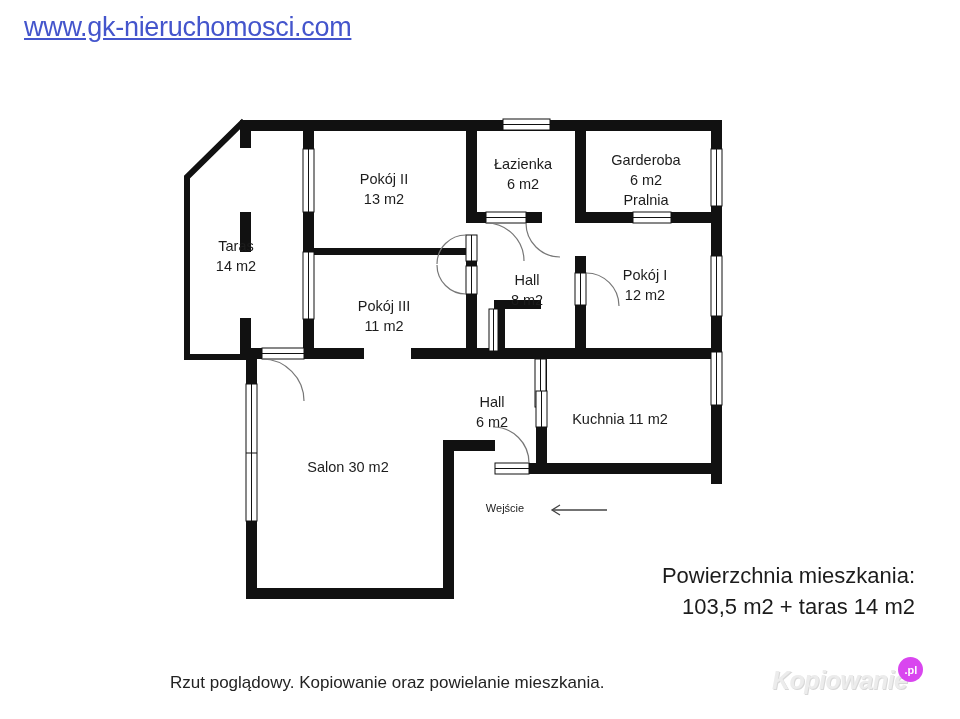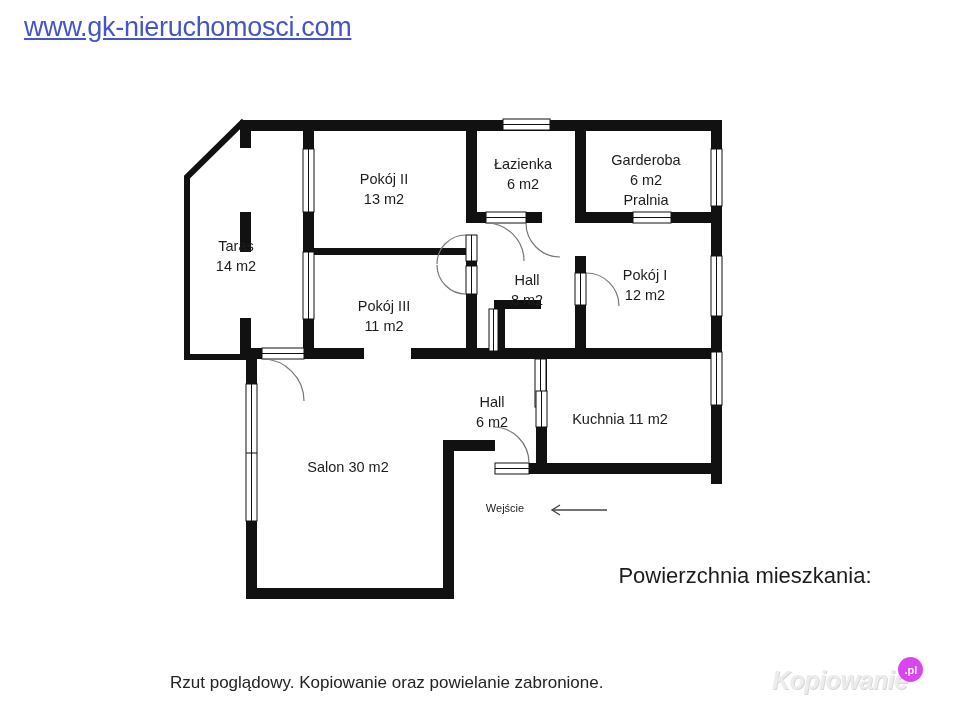--- a/index.html
+++ b/index.html
@@ -35,21 +35,21 @@
     fill: #1c1c1c;
     text-anchor: middle;
   }
   .rl-15 { font-size: 14.5px; }
   .rl-11 { font-size: 11px; }
   #area-summary {
     position: absolute;
     left: 575px;
     top: 560px;
     width: 340px;
-    text-align: center;
+    text-align: right;
     font-size: 22px;
     line-height: 31px;
     color: #1c1c1c;
   }
   #disclaimer {
     position: absolute;
     left: 170px;
     top: 673px;
     font-size: 17px;
     color: #232323;
@@ -250,20 +250,21 @@
     <text class="room-label rl-15" x="620" y="424">Kuchnia 11 m2</text>
 
     <text class="room-label rl-15" x="348" y="472">Salon 30 m2</text>
 
     <text class="room-label rl-11" x="505" y="512">Wejście</text>
   </g>
 </svg>
 
 <div id="area-summary">
   <div>Powierzchnia mieszkania:</div>
+  <div>103,5 m2 + taras 14 m2</div>
 </div>
 
-<div id="disclaimer">Rzut poglądowy. Kopiowanie oraz powielanie zabronione.</div>
+<div id="disclaimer">Rzut poglądowy. Kopiowanie oraz powielanie mieszkania.</div>
 
 <div id="watermark">
   <span>Kopiowanie</span>
   <span class="tld-badge">.pl</span>
 </div>
 
 </body></html>

